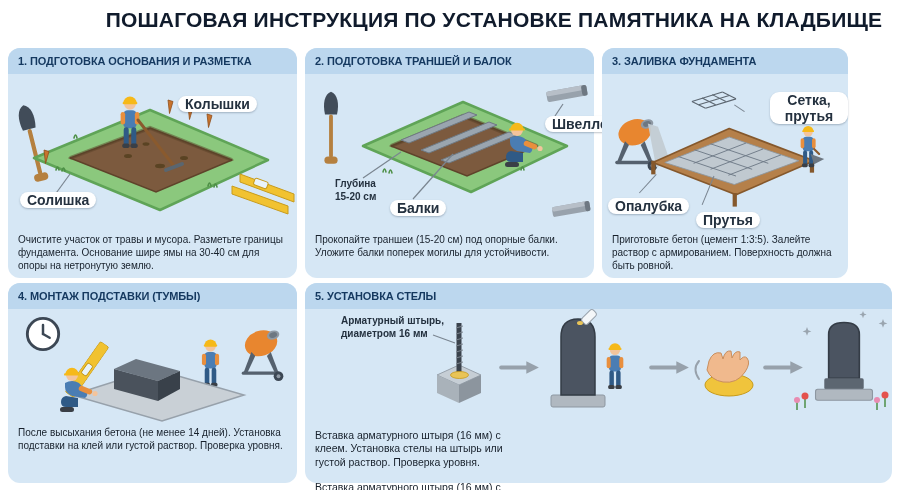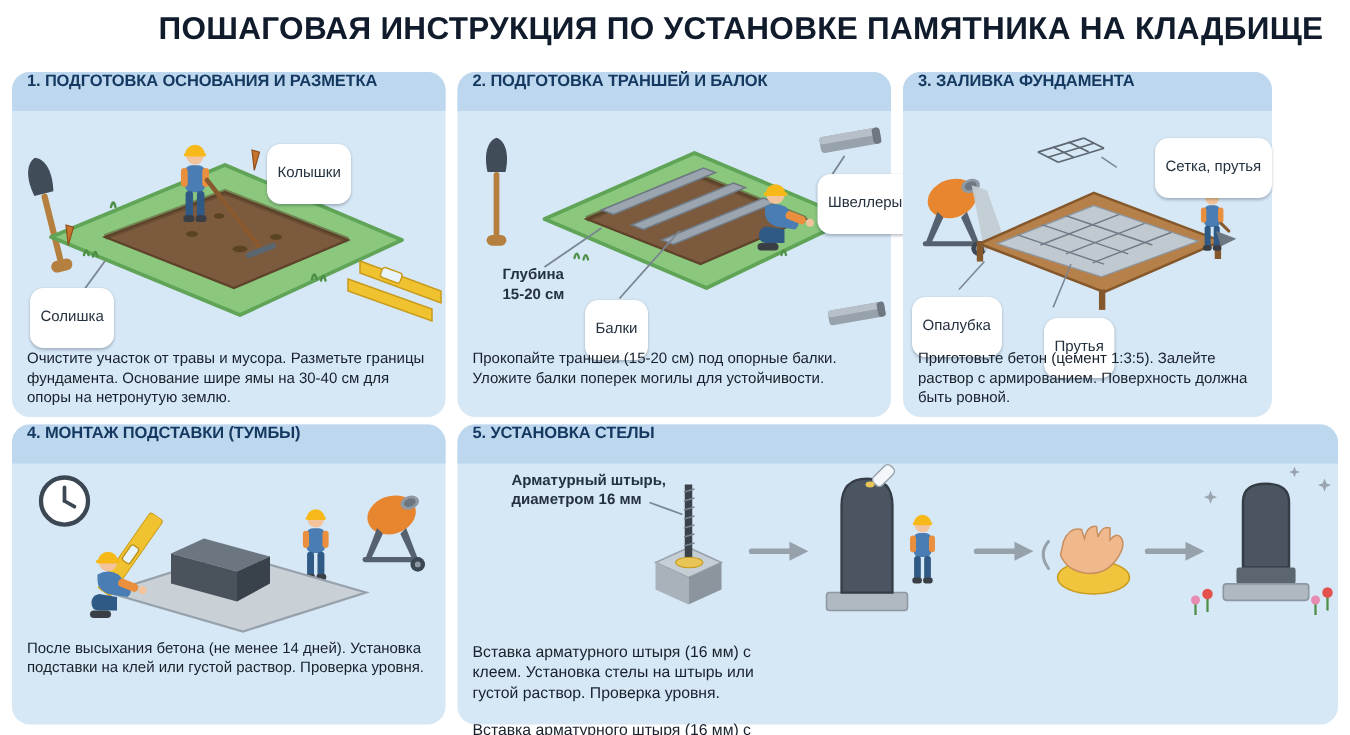--- a/index.html
+++ b/index.html
@@ -17,35 +17,35 @@
   }
   .panel {
     position:absolute;
     background: var(--panel-bg, #d6e7f5);
     border-radius:12px;
   }
   .panel-header {
     position:absolute; top:0; left:0; right:0; height:26px;
     background: var(--header-bg, #bcd7ee);
     border-radius:12px 12px 0 0;
-    display:flex; align-items:flex-start; padding:0 10px;
+    display:flex; align-items:center; padding:0 10px;
   }
   .panel-header span {
     font-size:11px; font-weight:700;
     color: var(--header-text, #14385f);
     white-space:nowrap; letter-spacing:-0.1px;
   }
   .panel-art { position:absolute; left:0; right:0; top:26px; }
   .panel-art > svg { display:block; width:100%; height:100%; }
   .pill {
     position:absolute;
     background: var(--pill-bg, #ffffff);
     color: var(--pill-text, #24313f);
-    font-size:10px; font-weight:400; line-height:1.15;
-    padding:14px 7px; border-radius:9px;
+    font-size:14px; font-weight:700; line-height:1.15;
+    padding:0 7px; border-radius:9px;
     box-shadow:0 1px 2px rgba(20,40,60,.28);
     white-space:pre-line; text-align:center;
   }
   .plain-label {
     position:absolute;
     color: var(--pill-text, #24313f);
     font-size:10px; font-weight:700; line-height:1.25;
     white-space:pre-line;
   }
   .caption {

